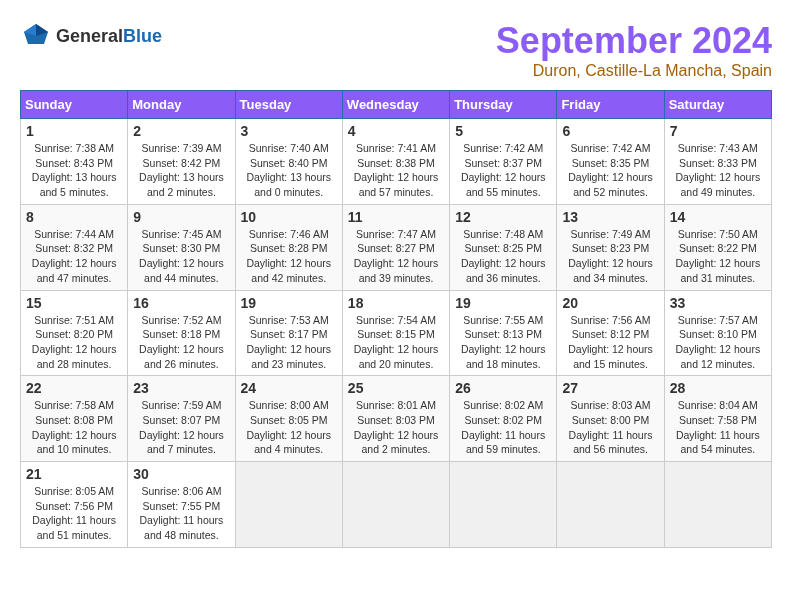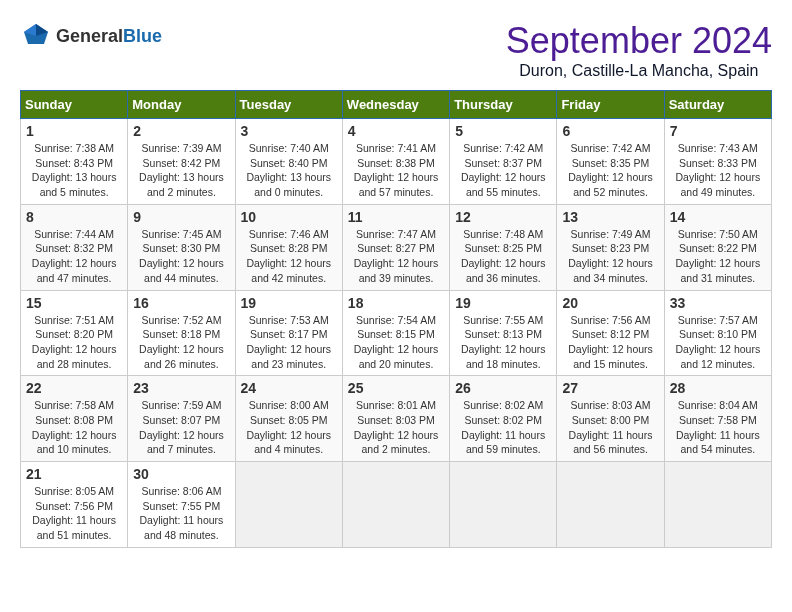--- a/index.html
+++ b/index.html
@@ -24,35 +24,34 @@
     }
     .logo-icon {
       width: 32px;
       height: 32px;
     }
     .title-area {
       text-align: right;
     }
     .month-title {
       font-size: 36px;
-      font-weight: normal;
-      color: #4c1d95;
+      font-weight: bold;
+      color: #8b5cf6;
     }
     .location {
       font-size: 16px;
-      color: #0f172a;
-      text-align: center;
+      color: #a16207;
     }
     table {
       width: 100%;
       border-collapse: collapse;
       font-size: 11px;
     }
     thead tr th {
-      background-color: #4d7c0f;
+      background-color: #8b5cf6;
       color: #fff;
       padding: 6px 4px;
       text-align: left;
       font-size: 13px;
       font-weight: bold;
       border: 1px solid #2a6aad;
     }
     tbody tr td {
       border: 1px solid #ccc;
       padding: 4px 5px;

